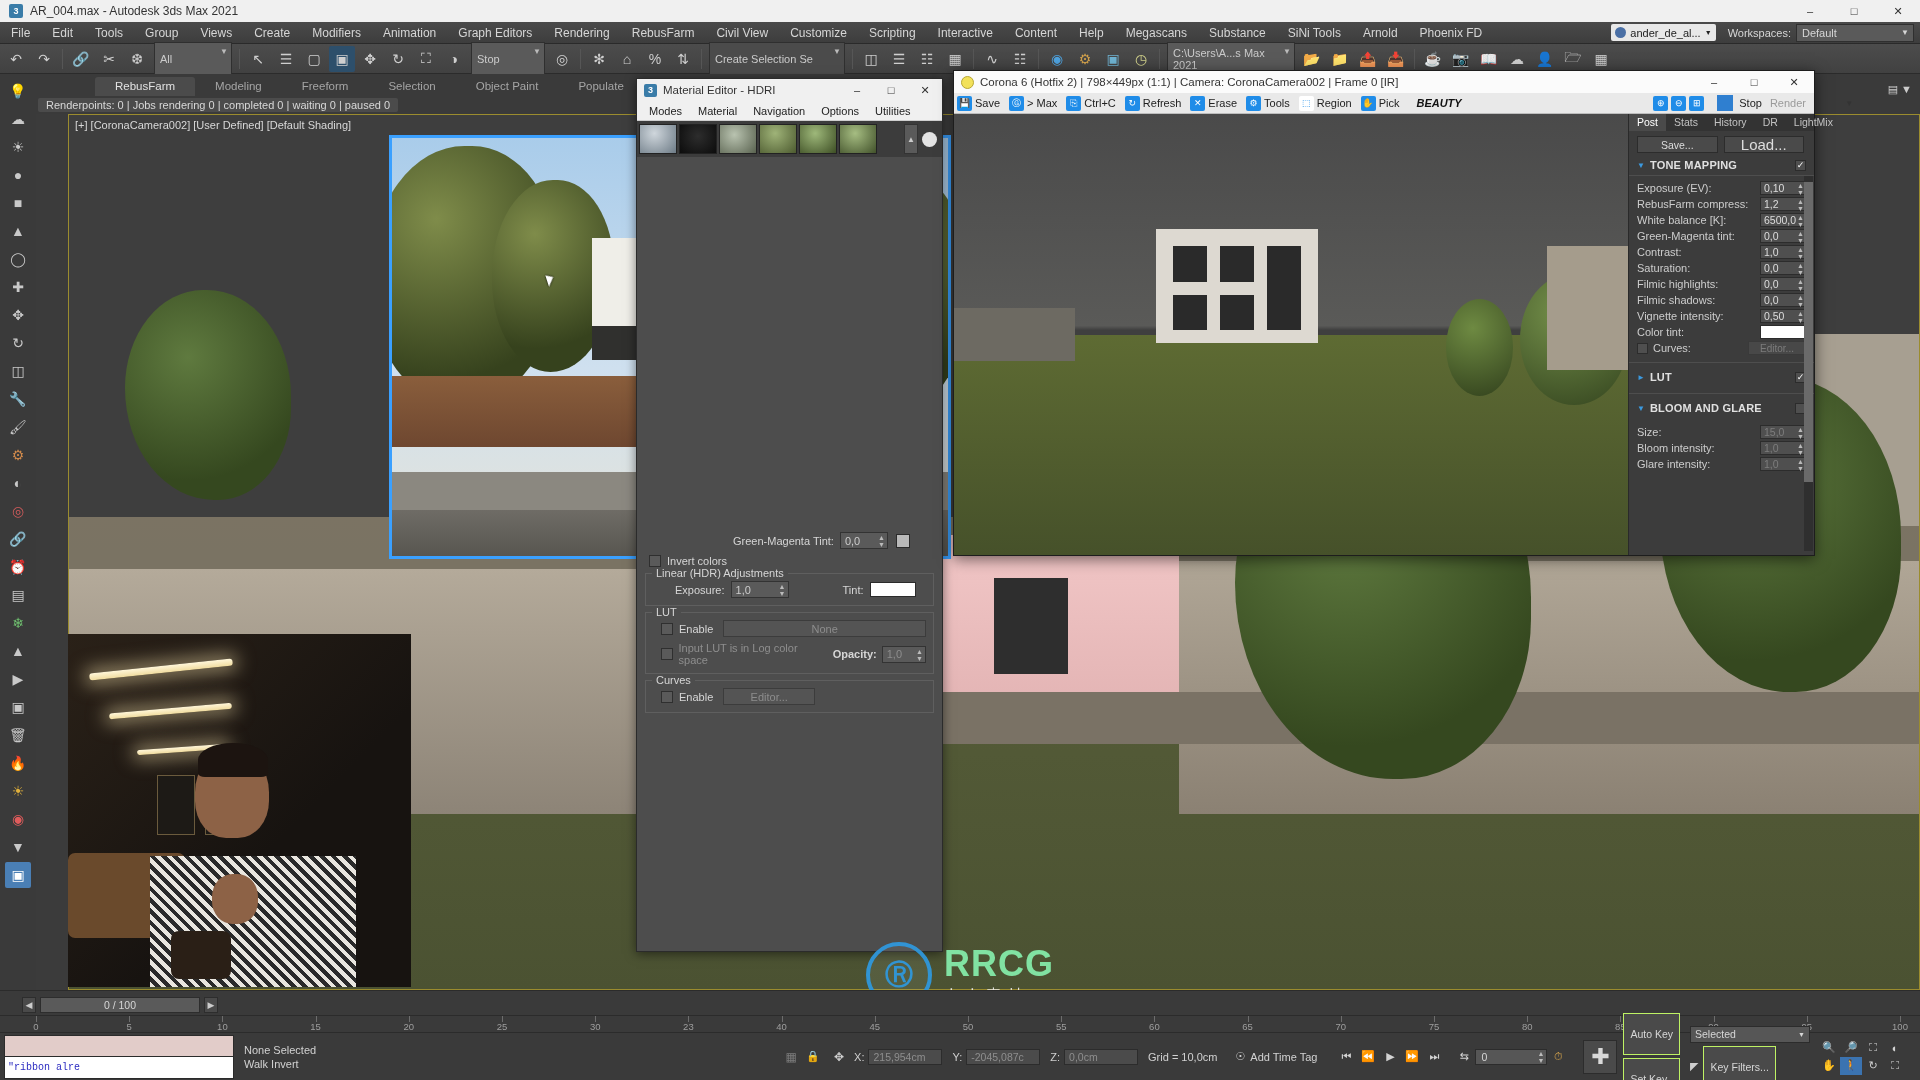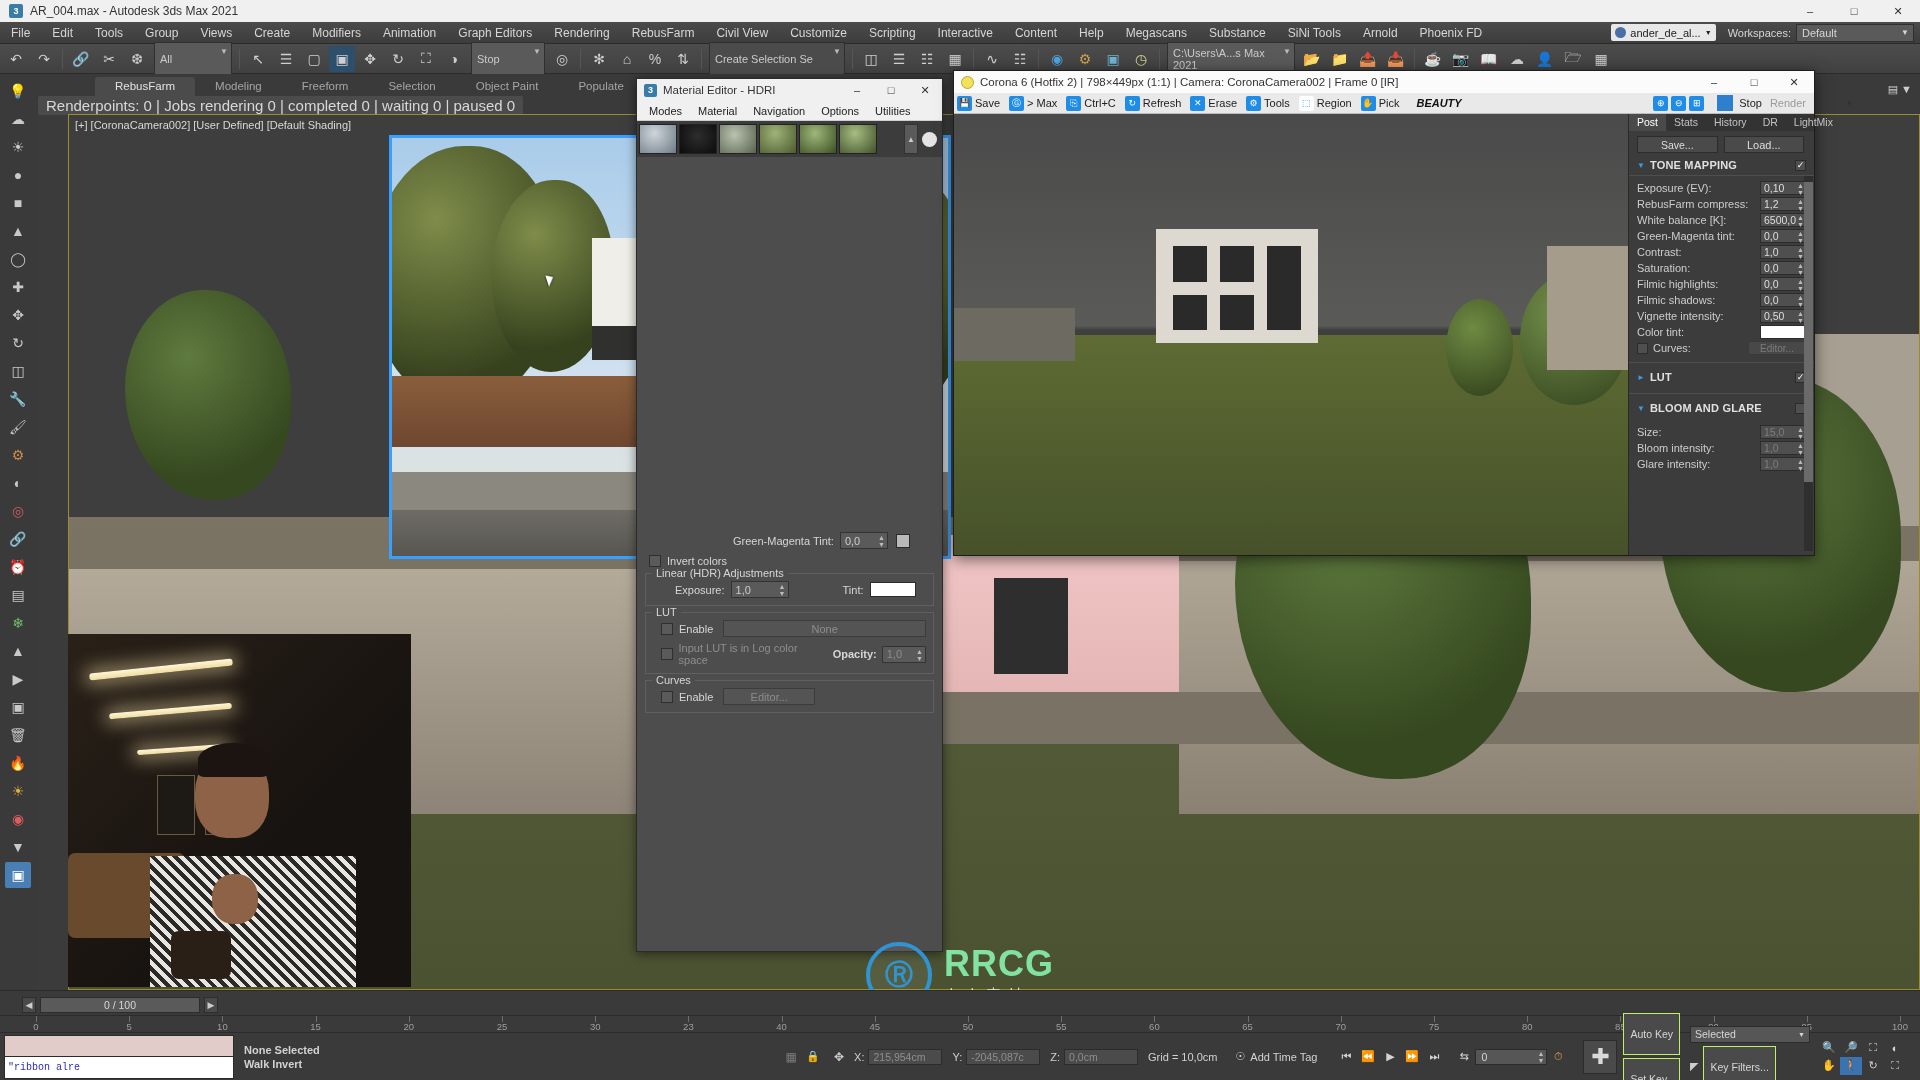--- a/index.html
+++ b/index.html
@@ -44,21 +44,21 @@
   .combo .car { position:absolute; right:3px; top:4px; font-size:8px; color:#bbb;}
 
   
   .ribbon { position:absolute; left:0; top:74px; width:1920px; height:22px;
     background:#3a3a3a; display:flex; align-items:flex-end; padding-left:95px;}
   .rtab { font-size:11.5px; color:#a5a5a5; padding:3px 20px 4px 20px; }
   .rtab.active { background:#4b4b4b; color:#e2e2e2; border-radius:3px 3px 0 0;}
   .rtab-ico { margin-left:auto; margin-right:8px; color:#ccc; font-size:11px;}
   .ribbon2 { position:absolute; left:0; top:96px; width:1920px; height:18px; background:#3a3a3a;
     display:flex; align-items:center; padding-left:38px;}
-  .rstatus { font-size:15px; color:#d8d8d8; background:#4b4b4b; padding:1px 8px; border-radius:2px;}
+  .rstatus { font-size:11px; color:#d8d8d8; background:#4b4b4b; padding:1px 8px; border-radius:2px;}
 
   
   .ltools { position:absolute; left:0; top:74px; width:36px; bottom:42px; background:#3a3a3a;
     display:flex; flex-direction:column; align-items:center; padding-top:4px; overflow:hidden;}
   .ltool { width:26px; height:26px; margin-bottom:2px; display:flex; align-items:center;
     justify-content:center; font-size:14px; color:#c9c9c9; border-radius:2px;}
 
   
   .viewport { position:absolute; left:68px; top:114px; right:0px; bottom:90px;
     background:#3e3e3e; overflow:hidden; border:1px solid #9b8c2e;}
@@ -196,21 +196,21 @@
   .tick { position:absolute; top:0; width:1px; height:6px; background:#6d6d6d;}
   .ticklbl { position:absolute; top:5px; font-size:9.5px; color:#9e9e9e; transform:translateX(-50%);}
 
   .statusbar { position:absolute; left:0; bottom:0; width:1920px; height:48px; background:#3a3a3a;
     border-top:1px solid #2b2b2b; display:flex; align-items:center;}
   .sb-listener { width:230px; height:44px; margin-left:4px; display:flex; flex-direction:column;}
   .sb-l1 { flex:1; background:#e2ccc9; border:1px solid #2b2b2b; }
   .sb-l2 { flex:1; background:#fff; border:1px solid #2b2b2b; border-top:none;
     font-family:"Liberation Mono", monospace; font-size:10px; color:#2a2ac0; padding-left:3px;
     display:flex; align-items:center; overflow:hidden;}
-  .sb-sel { margin-left:10px; display:flex; flex-direction:column; gap:2px;font-weight:bold; }
+  .sb-sel { margin-left:10px; display:flex; flex-direction:column; gap:2px; }
   .sb-sel div { font-size:11px; color:#d2d2d2;}
   .sb-coords { display:flex; align-items:center; margin-left:auto; }
   .cf { display:flex; align-items:center; font-size:11px; color:#cfcfcf; margin-right:10px;}
   .cfbox { width:74px; height:16px; background:#4b4b4b; border:1px solid #2c2c2c; color:#8e8e8e;
     font-size:10.5px; display:flex; align-items:center; padding-left:4px; margin-left:4px;}
   .playgrp { display:flex; align-items:center; }
   .pbtn { width:22px; height:18px; display:flex; align-items:center; justify-content:center;
     color:#d3d3d3; font-size:11px;}
   .keygrp { display:flex; align-items:center; margin-left:14px; margin-right:8px;}
   .kbtn { background:#4a4a4a; border:1px solid #bef264; color:#d6d6d6; font-size:10.5px;
@@ -602,21 +602,21 @@
       <div class="vfb-tabs">
         <div class="vfb-tab on">Post</div>
         <div class="vfb-tab">Stats</div>
         <div class="vfb-tab">History</div>
         <div class="vfb-tab">DR</div>
         <div class="vfb-tab">LightMix</div>
       </div>
       <div style="display:flex;gap:6px;padding:5px 10px 6px 8px;">
         <div style="flex:1;height:17px;background:#4a4a4a;border:1px solid #2c2c2c;color:#ddd;font-size:10.5px;
              display:flex;align-items:center;justify-content:center;">Save...</div>
-        <div style="flex:1;height:17px;background:#4a4a4a;border:1px solid #2c2c2c;color:#ddd;font-size:11px;
+        <div style="flex:1;height:17px;background:#4a4a4a;border:1px solid #2c2c2c;color:#ddd;font-size:15px;
              display:flex;align-items:center;justify-content:center;">Load...</div>
       </div>
 
       <div style="display:flex;align-items:center;padding:0 8px 4px 8px;border-bottom:1px solid #4e4e4e;margin-bottom:4px;">
         <span style="color:#3b9ae0;font-size:8px;margin-right:5px;">▼</span>
         <span class="vfb-sec">TONE MAPPING</span>
         <span class="pchk" style="margin-left:auto;">✓</span>
       </div>
 
       <div class="pr">

